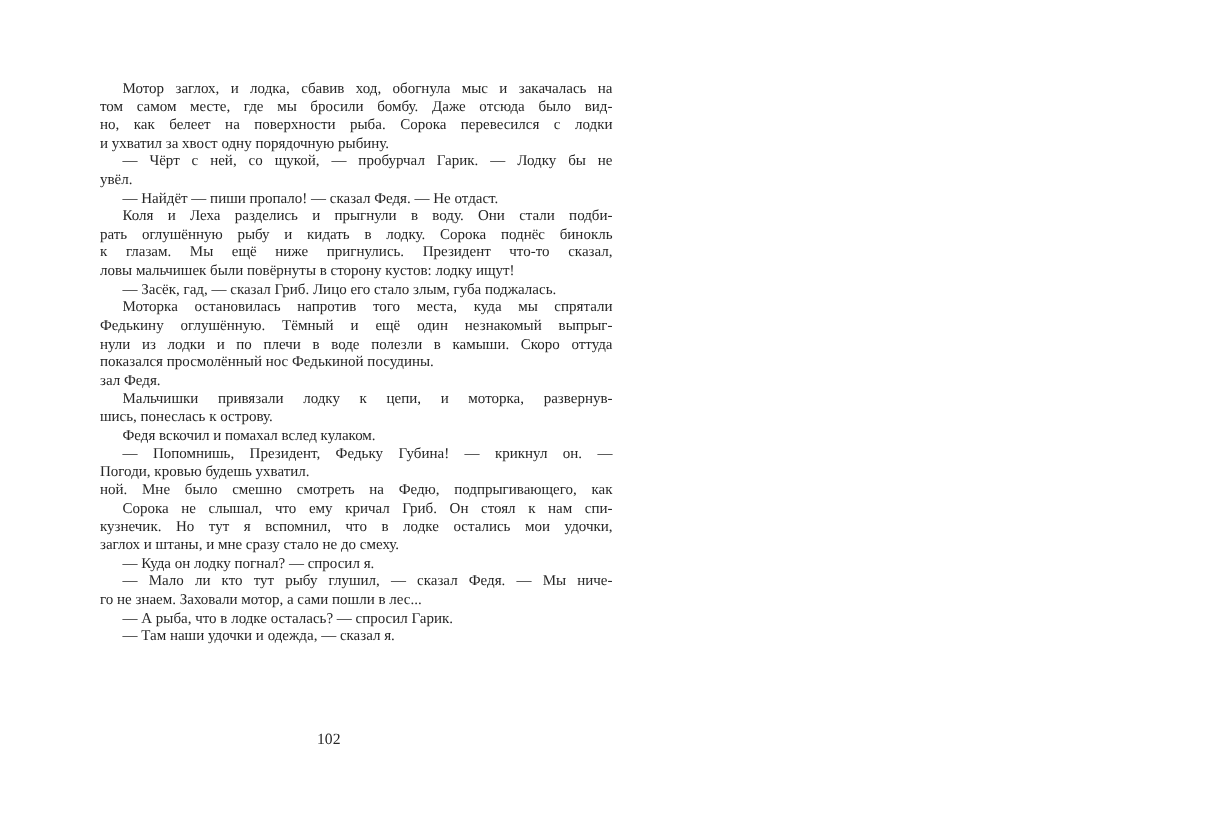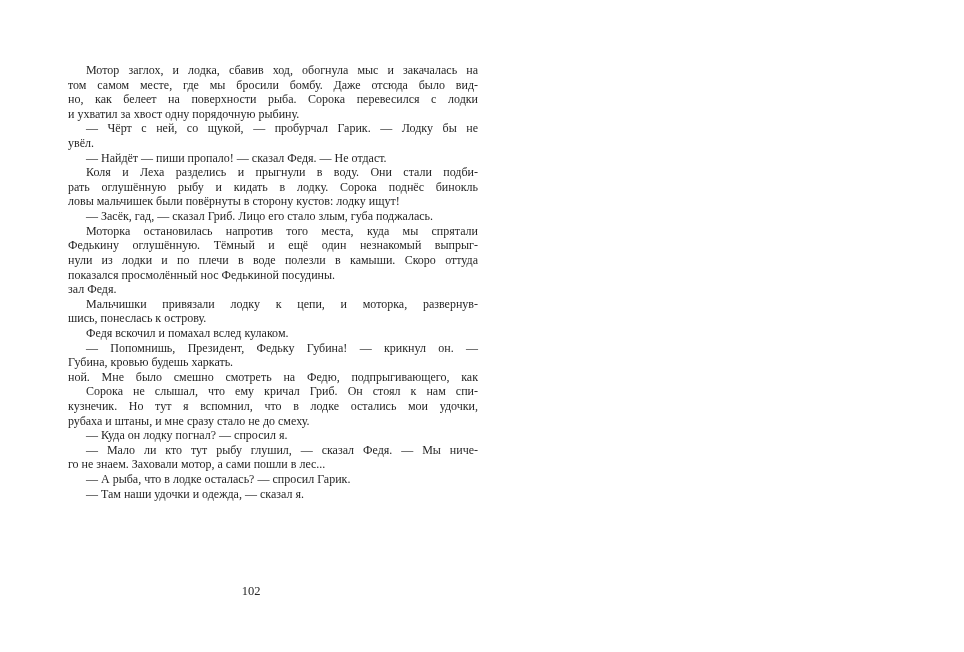--- a/index.html
+++ b/index.html
@@ -5,21 +5,21 @@
   html, body { margin: 0; padding: 0; }
   body {
     width: 964px; height: 652px;
     background: #ffffff;
     position: relative;
     overflow: hidden;
     font-family: "Liberation Serif", serif;
   }
   .spread { position: absolute; inset: 0; }
   .page { position: absolute; top: 0; bottom: 0; }
-  .page-left  { left: 0; width: 482px; padding-left: 40px; }
+  .page-left  { left: 12px; width: 482px; padding-left: 40px; }
   .page-right { left: 482px; width: 482px; }
 
   .text-block {
     position: absolute;
     left: 68px; top: 63px;
     width: 410px;
     color: #262626;
   }
   .text-line {
     font-size: 12px;
@@ -52,36 +52,37 @@
     <div class="text-block">
         <div class="text-line para-first">Мотор заглох, и лодка, сбавив ход, обогнула мыс и закачалась на</div>
         <div class="text-line">том самом месте, где мы бросили бомбу. Даже отсюда было вид-</div>
         <div class="text-line">но, как белеет на поверхности рыба. Сорока перевесился с лодки</div>
         <div class="text-line para-last">и ухватил за хвост одну порядочную рыбину.</div>
         <div class="text-line para-first">— Чёрт с ней, со щукой, — пробурчал Гарик. — Лодку бы не</div>
         <div class="text-line para-last">увёл.</div>
         <div class="text-line para-first para-last">— Найдёт — пиши пропало! — сказал Федя. — Не отдаст.</div>
         <div class="text-line para-first">Коля и Леха разделись и прыгнули в воду. Они стали подби-</div>
         <div class="text-line">рать оглушённую рыбу и кидать в лодку. Сорока поднёс бинокль</div>
+        <div class="text-line">к глазам. Мы ещё ниже пригнулись. Президент что-то сказал,</div>
         <div class="text-line para-last">ловы мальчишек были повёрнуты в сторону кустов: лодку ищут!</div>
         <div class="text-line para-first para-last">— Засёк, гад, — сказал Гриб. Лицо его стало злым, губа поджалась.</div>
         <div class="text-line para-first">Моторка остановилась напротив того места, куда мы спрятали</div>
         <div class="text-line">Федькину оглушённую. Тёмный и ещё один незнакомый выпрыг-</div>
         <div class="text-line">нули из лодки и по плечи в воде полезли в камыши. Скоро оттуда</div>
         <div class="text-line para-last">показался просмолённый нос Федькиной посудины.</div>
         <div class="text-line para-last">зал Федя.</div>
         <div class="text-line para-first">Мальчишки привязали лодку к цепи, и моторка, развернув-</div>
         <div class="text-line para-last">шись, понеслась к острову.</div>
         <div class="text-line para-first para-last">Федя вскочил и помахал вслед кулаком.</div>
         <div class="text-line para-first">— Попомнишь, Президент, Федьку Губина! — крикнул он. —</div>
-        <div class="text-line para-last">Губина, кровью будешь харкать.</div>
+        <div class="text-line para-last">Погоди, кровью будешь ухватил.</div>
         <div class="text-line">ной. Мне было смешно смотреть на Федю, подпрыгивающего, как</div>
         <div class="text-line para-first">Сорока не слышал, что ему кричал Гриб. Он стоял к нам спи-</div>
         <div class="text-line">кузнечик. Но тут я вспомнил, что в лодке остались мои удочки,</div>
-        <div class="text-line para-last">рубаха и штаны, и мне сразу стало не до смеху.</div>
+        <div class="text-line para-last">заглох и штаны, и мне сразу стало не до смеху.</div>
         <div class="text-line para-first para-last">— Куда он лодку погнал? — спросил я.</div>
         <div class="text-line para-first">— Мало ли кто тут рыбу глушил, — сказал Федя. — Мы ниче-</div>
         <div class="text-line para-last">го не знаем. Заховали мотор, а сами пошли в лес...</div>
         <div class="text-line para-first para-last">— А рыба, что в лодке осталась? — спросил Гарик.</div>
         <div class="text-line para-first para-last">— Там наши удочки и одежда, — сказал я.</div>
       </div>
     <div class="folio">102</div>
   </div>
 
   <div class="page page-right">

